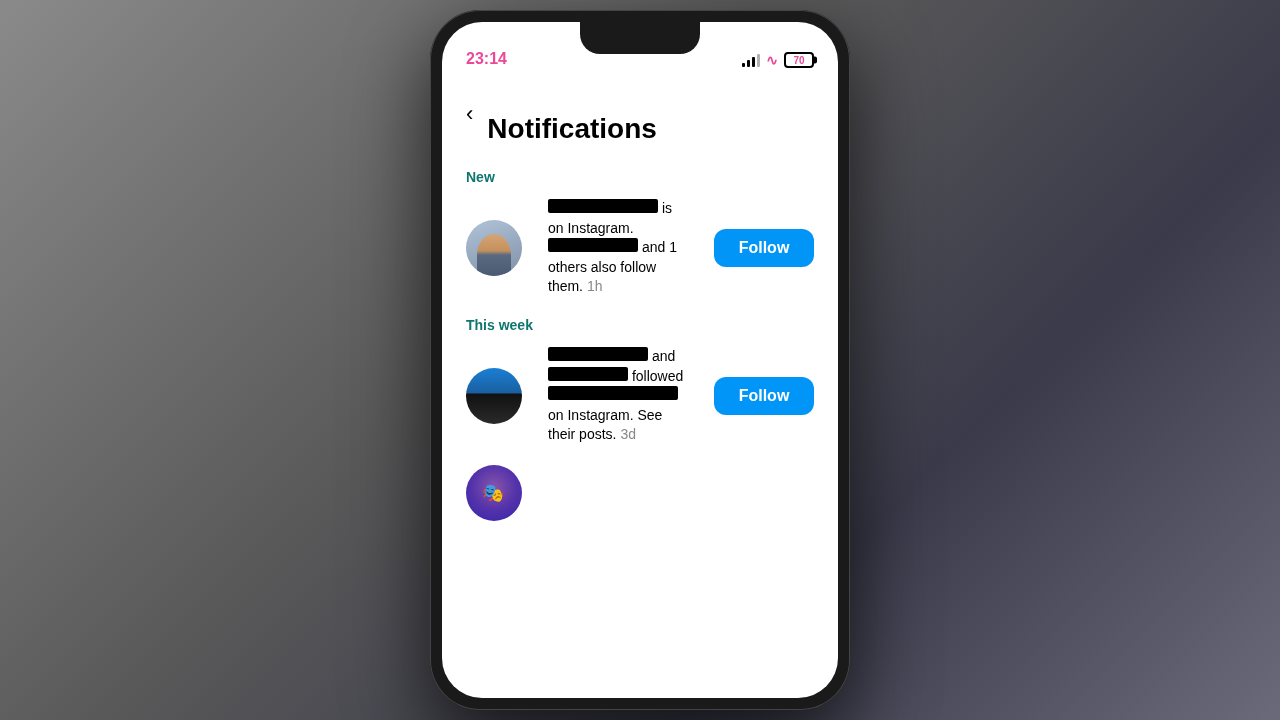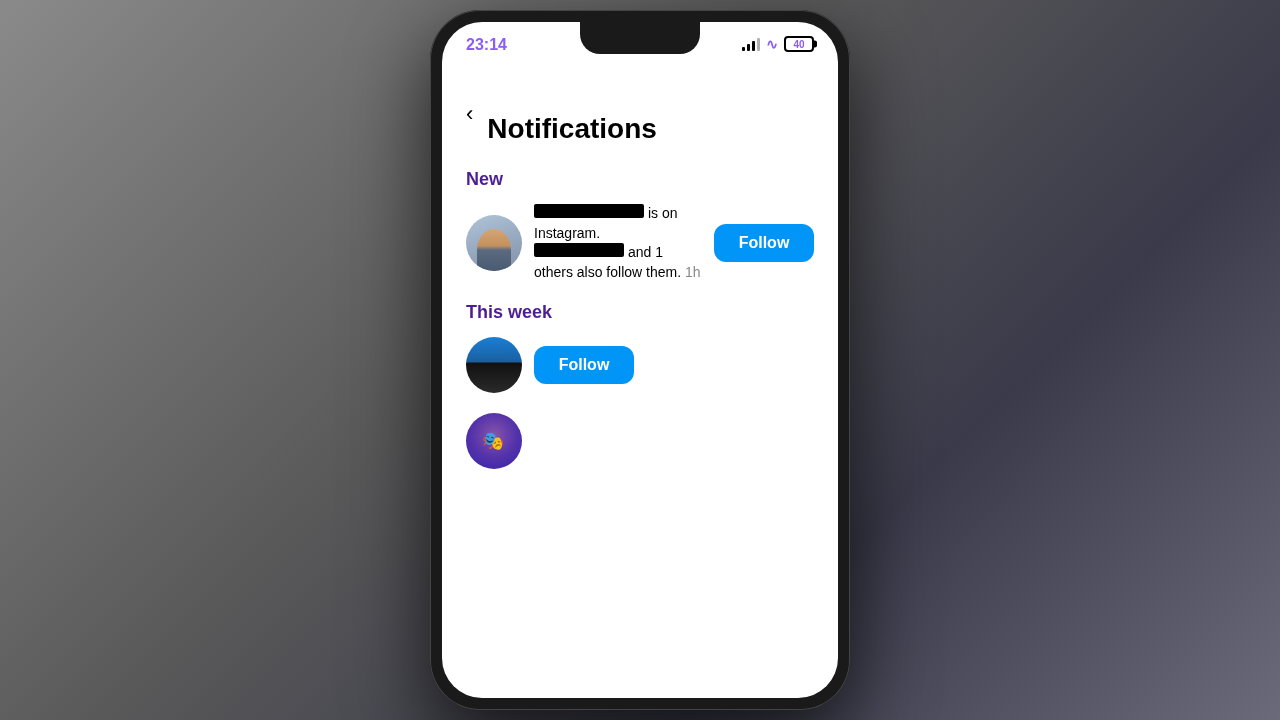--- a/index.html
+++ b/index.html
@@ -48,25 +48,25 @@
       width: 120px;
       height: 32px;
       background: #1a1a1a;
       border-radius: 0 0 20px 20px;
       z-index: 10;
     }
 
     .status-bar {
       display: flex;
       justify-content: space-between;
-      align-items: flex-start;
+      align-items: flex-end;
       padding: 14px 24px 4px;
       font-size: 15px;
       font-weight: 600;
-      color: #8b5cf6;
+      color: #ec4899;
       height: 50px;
     }
 
     .status-left {
       font-size: 16px;
       font-weight: 700;
     }
 
     .status-right {
       display: flex;
@@ -135,30 +135,30 @@
     }
 
     .page-title {
       font-size: 28px;
       font-weight: 700;
       color: #000;
       margin-top: 31px;
     }
 
     .section-label {
-      font-size: 18px;
+      font-size: 14px;
       font-weight: 700;
-      color: #4c1d95;
+      color: #0f766e;
       margin-bottom: 14px;
     }
 
     .notification-item {
       display: flex;
       align-items: center;
-      gap: 12px;
+      gap: 26px;
       margin-bottom: 20px;
     }
 
     .notification-text {
       flex: 1;
       font-size: 14px;
       color: #000;
       line-height: 1.4;
     }
 
@@ -245,21 +245,21 @@
       <span class="status-left">23:14</span>
       <div class="status-right">
         <div class="signal-bars">
           <div class="signal-bar" style="height:4px"></div>
           <div class="signal-bar" style="height:7px"></div>
           <div class="signal-bar" style="height:10px"></div>
           <div class="signal-bar" style="height:13px; opacity:0.3"></div>
         </div>
         <span class="wifi-icon">∿</span>
         <div class="battery-box">
-          <span>40</span>
+          <span>70</span>
         </div>
       </div>
     </div>
 
     <div class="content">
 
       <div class="header">
         <span class="back-arrow">‹</span>
         <span class="page-title">Notifications</span>
       </div>
@@ -280,20 +280,29 @@
           </div>
           <button class="follow-btn">Follow</button>
         </div>
       </div>
 
       <div class="this-week-section">
         <div class="section-label">This week</div>
 
         <div class="notification-item">
           <div class="avatar-landscape-img"></div>
+          <div class="notification-text">
+            <span class="redacted" style="width:100px; height:14px;">&nbsp;</span>
+            <span> and </span>
+            <span class="redacted" style="width:80px; height:14px;">&nbsp;</span>
+            <span> followed </span>
+            <span class="redacted" style="width:130px; height:14px;">&nbsp;</span>
+            <span> on Instagram. See their posts.</span>
+            <span class="timestamp"> 3d</span>
+          </div>
           <button class="follow-btn">Follow</button>
         </div>
 
         <div class="notification-item">
           <div class="avatar-anime-img">
             <span style="font-size:18px;">🎭</span>
           </div>
         </div>
 
       </div>

